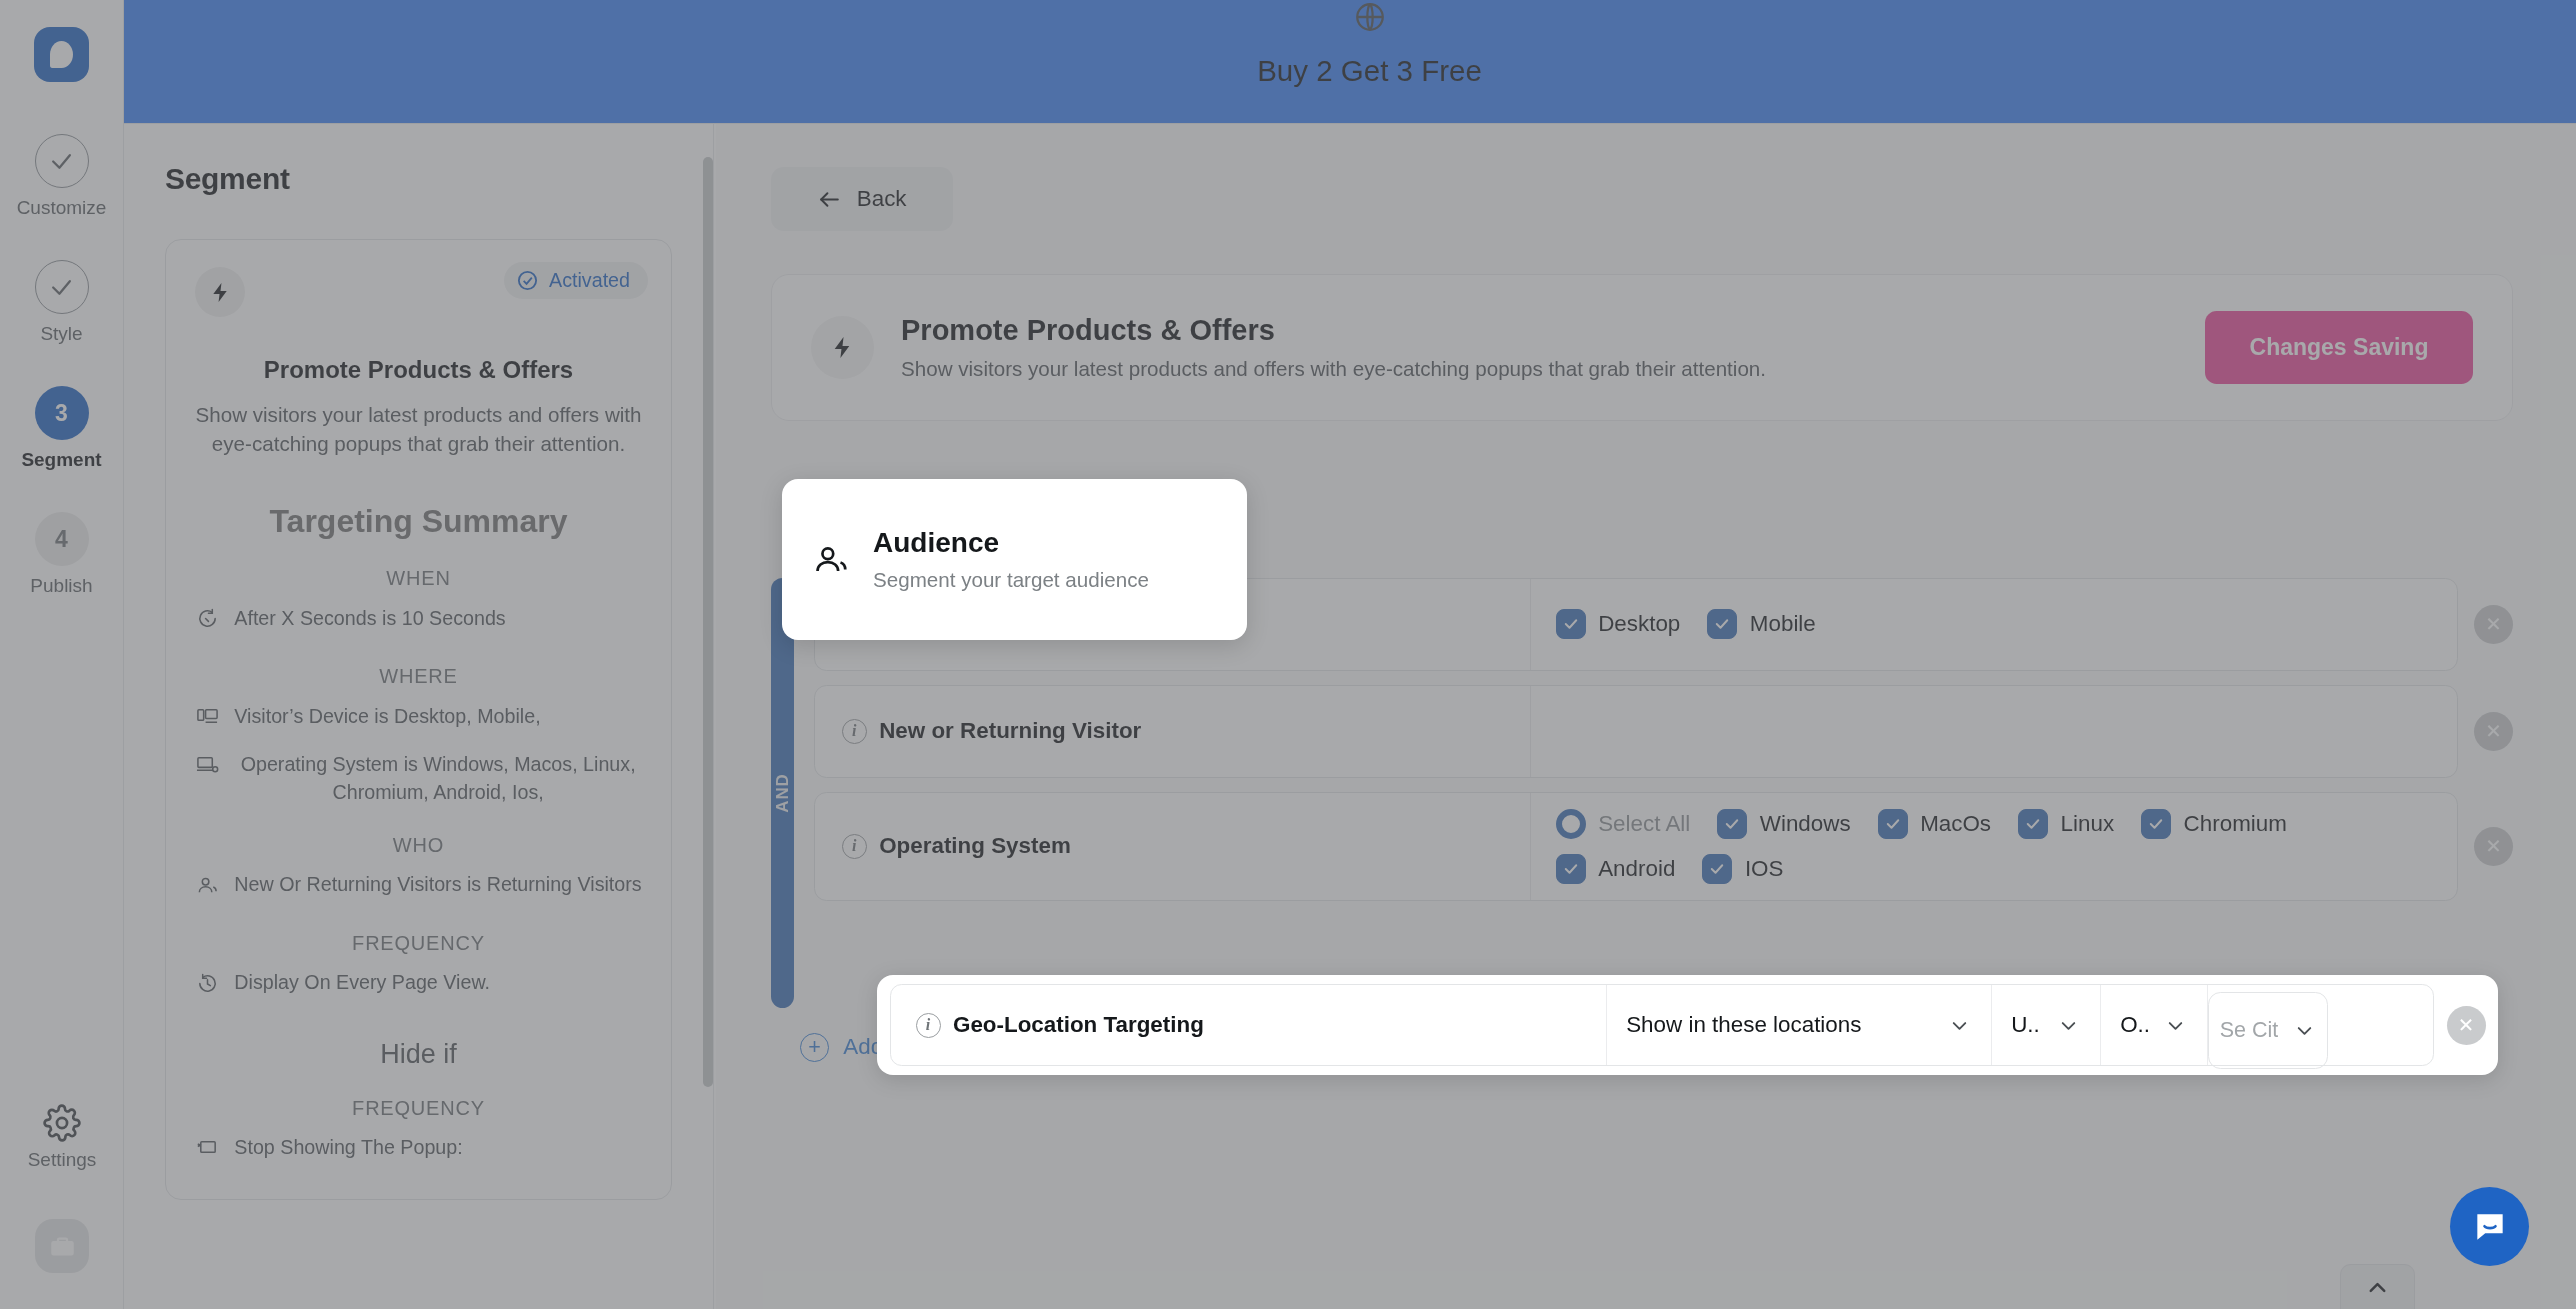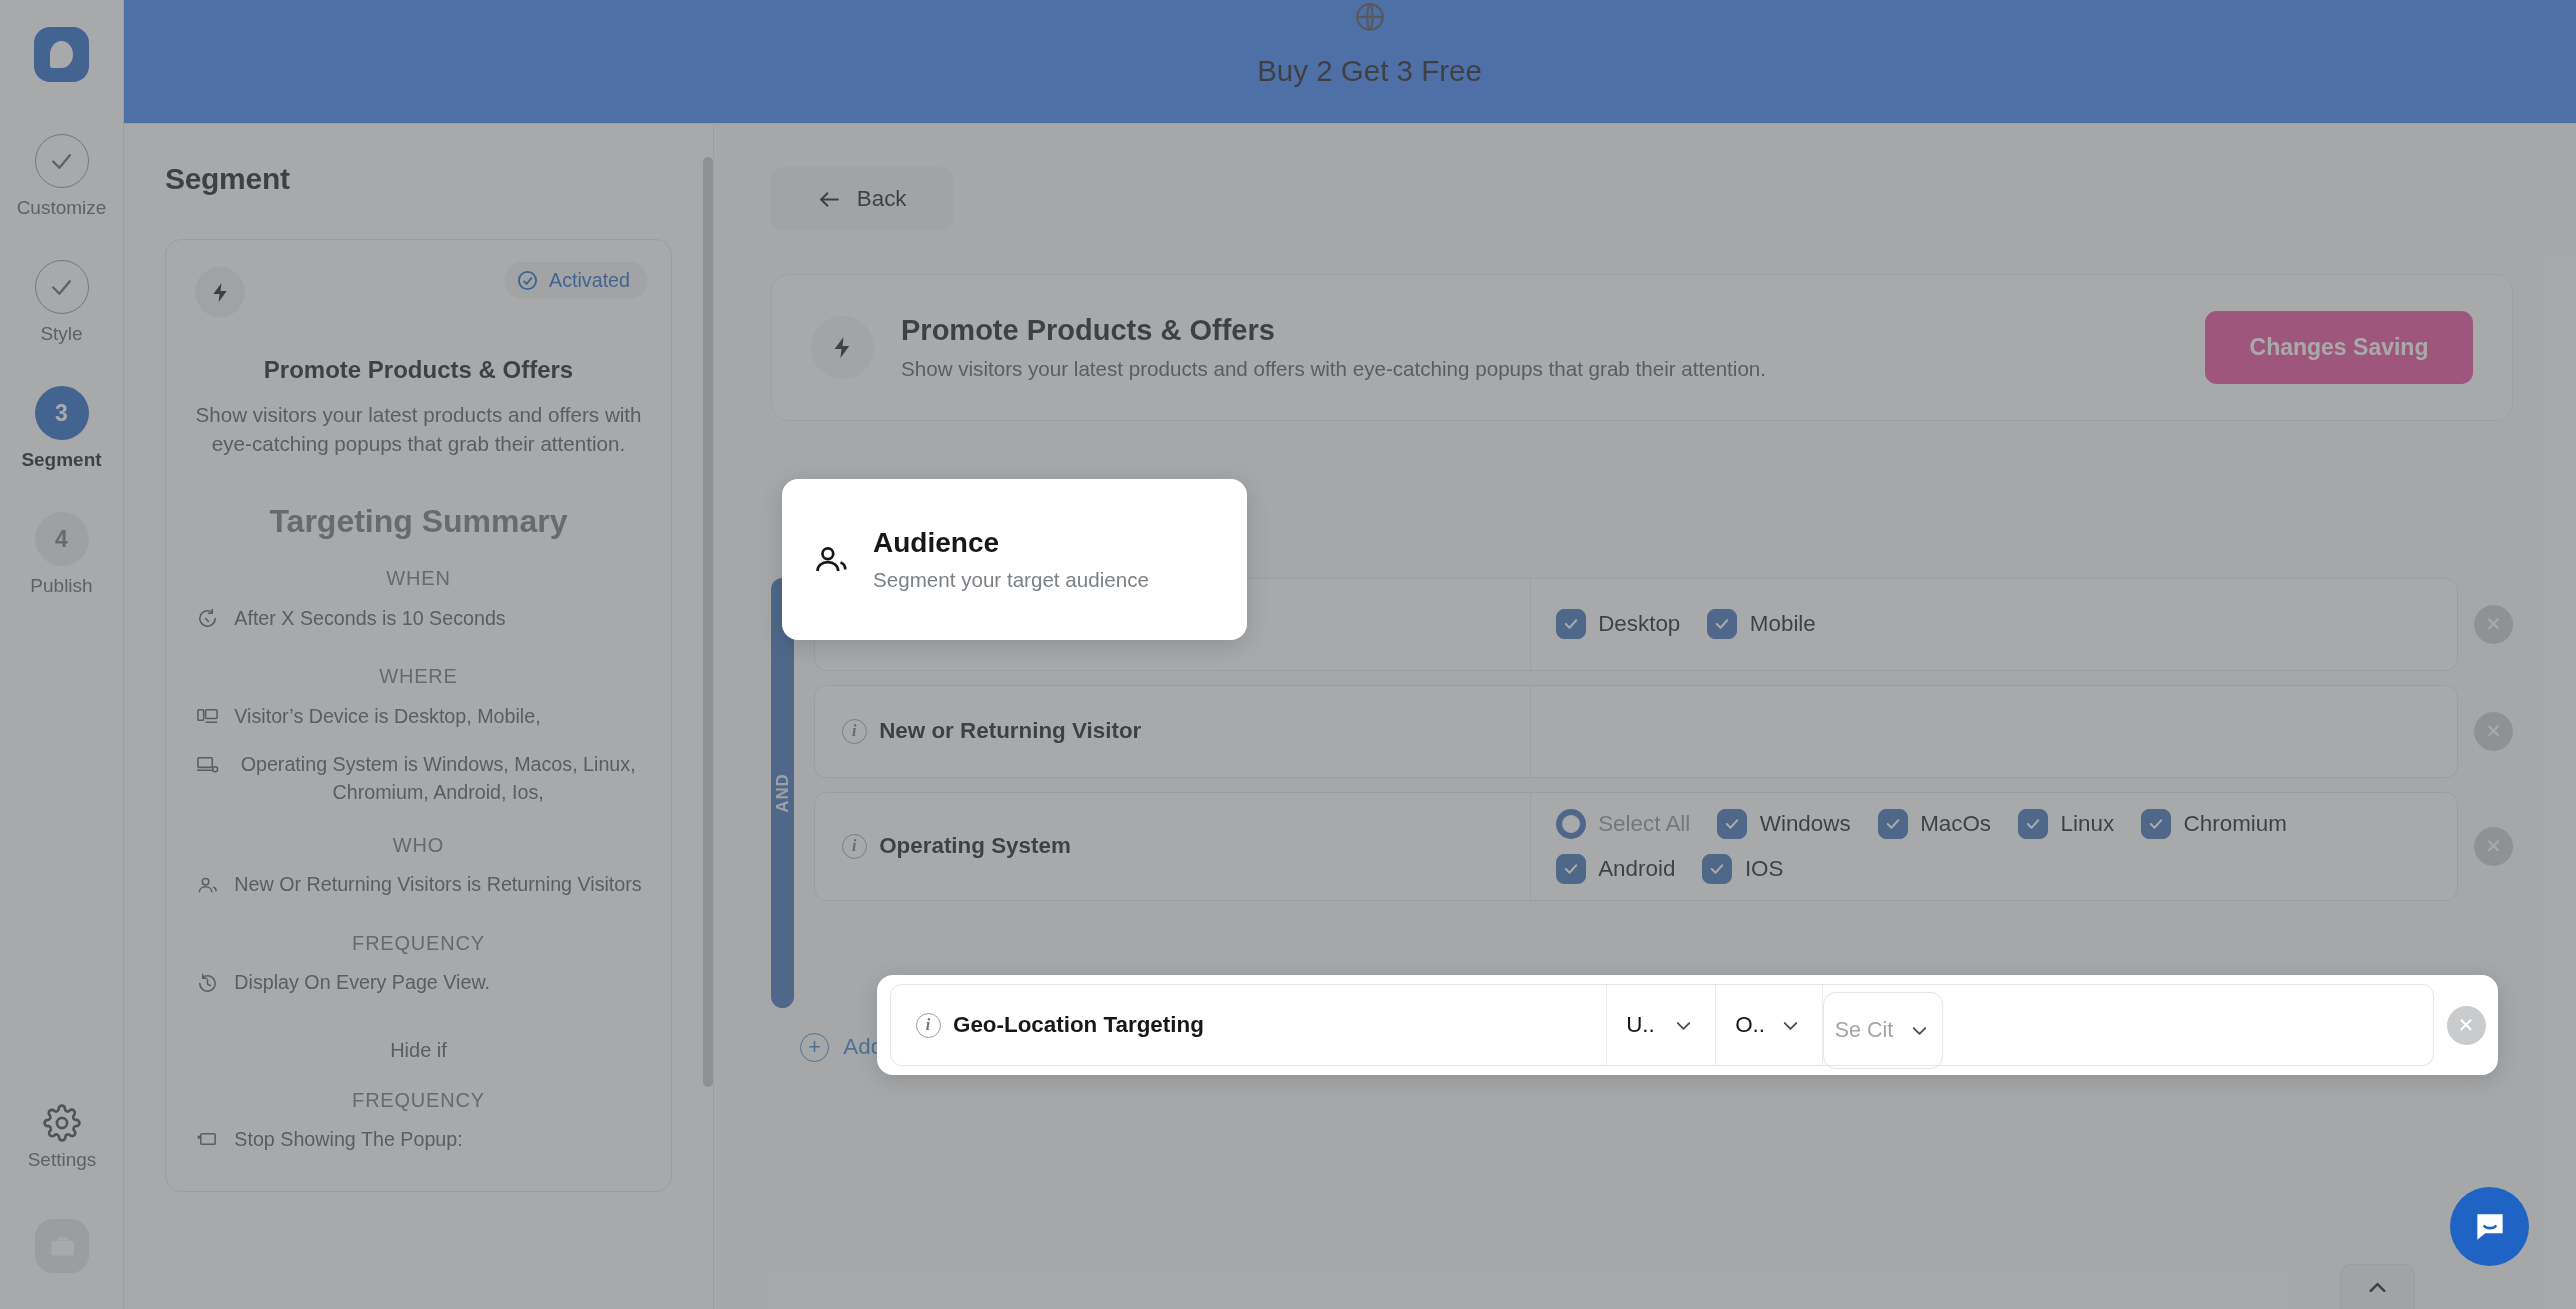--- a/index.html
+++ b/index.html
@@ -113,21 +113,21 @@
   .sum-group { margin-top: 27px; }
   .sum-head {
     font-size: 20px; letter-spacing: 0.8px;
     color: #6d7276; font-weight: 400; text-transform: uppercase;
   }
   .sum-item {
     margin-top: 14.3px; display: flex; gap: 14.3px; align-items: flex-start;
     font-size: 19.7px; line-height: 1.42; color: #52575c;
   }
   .sum-item .ic { flex: 0 0 25px; margin-top: 2.7px; }
-  .hide-if { margin-top: 36px; font-size: 20px; color: #52575c; }
+  .hide-if { margin-top: 36px; font-size: 27px; color: #52575c; }
 
   .lp-scrollbar {
     position: absolute; left: 703px; top: 157px;
     width: 9.8px; height: 930px; border-radius: 5.4px;
     background: #c6c9cb;
   }
 
   
   .main {
     position: absolute; left: 716px; top: 124px;
@@ -667,20 +667,26 @@
     </div>
   </div>
 
   <div class="spot-geo-outer">
     <div class="geo-frame">
       <div class="geo-name">
         <span class="info-i">i</span>
         <span>Geo-Location Targeting</span>
       </div>
       <div class="geo-controls">
+        <div class="sel" style="flex:0 0 385px;">
+          <span>Show in these locations</span>
+          <svg class="chev" width="23" height="23" viewBox="0 0 24 24" fill="none" stroke="#4a4f53" stroke-width="2" stroke-linecap="round" stroke-linejoin="round">
+              <polyline points="6,9.5 12,15.5 18,9.5"></polyline>
+            </svg>
+        </div>
         <div class="sel narrow">
           <span>U..</span>
           <svg class="chev" width="23" height="23" viewBox="0 0 24 24" fill="none" stroke="#4a4f53" stroke-width="2" stroke-linecap="round" stroke-linejoin="round">
               <polyline points="6,9.5 12,15.5 18,9.5"></polyline>
             </svg>
         </div>
         <div class="sel tiny">
           <span>O..</span>
           <svg class="chev" width="23" height="23" viewBox="0 0 24 24" fill="none" stroke="#4a4f53" stroke-width="2" stroke-linecap="round" stroke-linejoin="round">
               <polyline points="6,9.5 12,15.5 18,9.5"></polyline>

